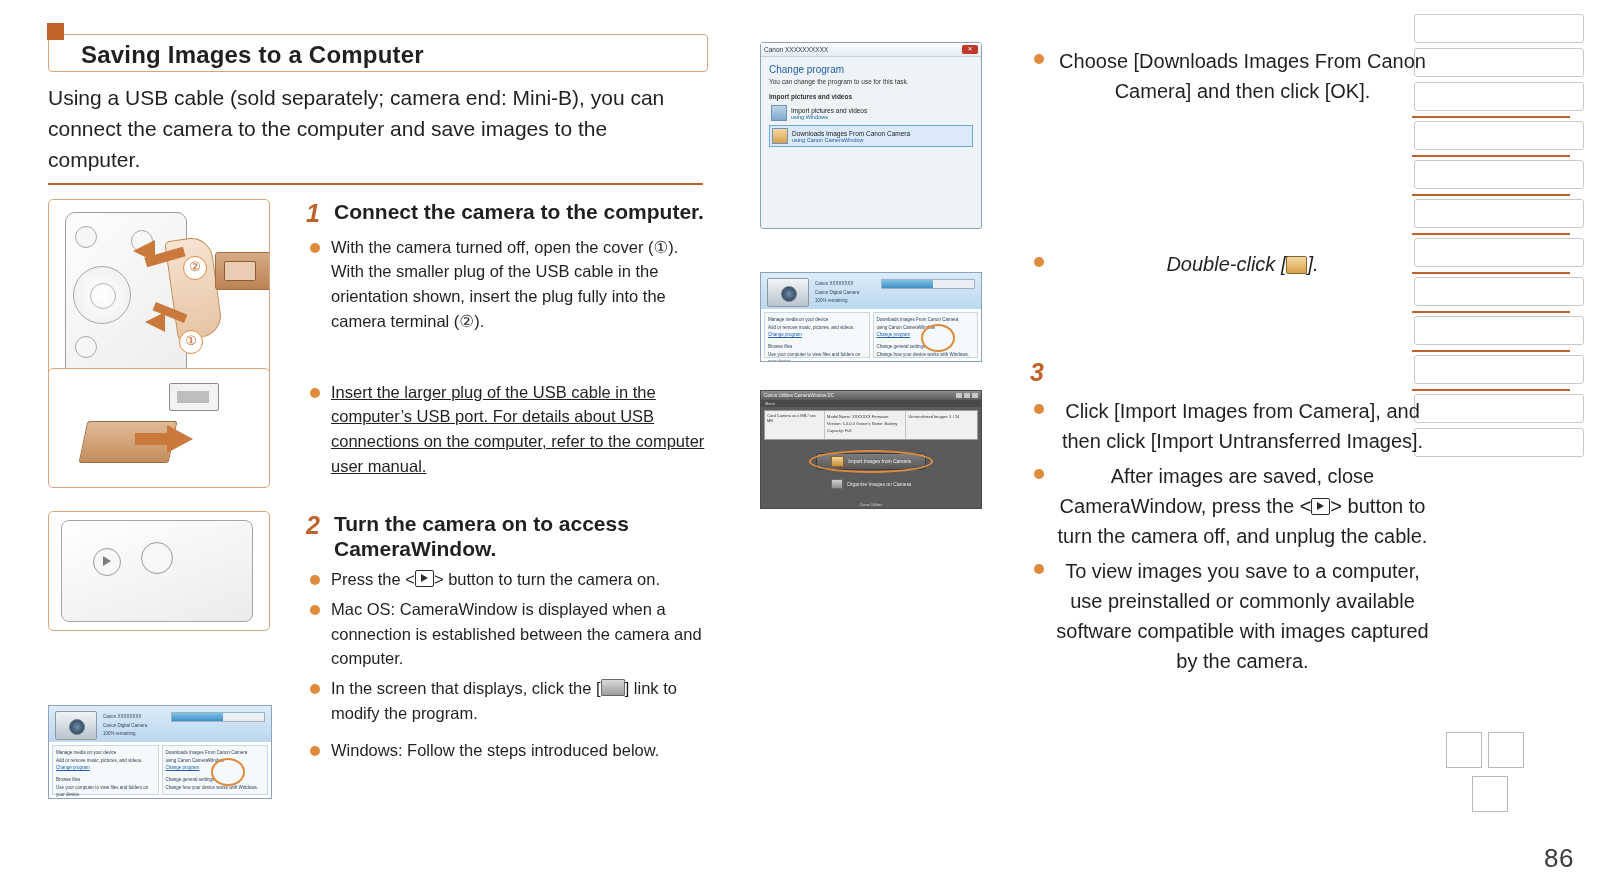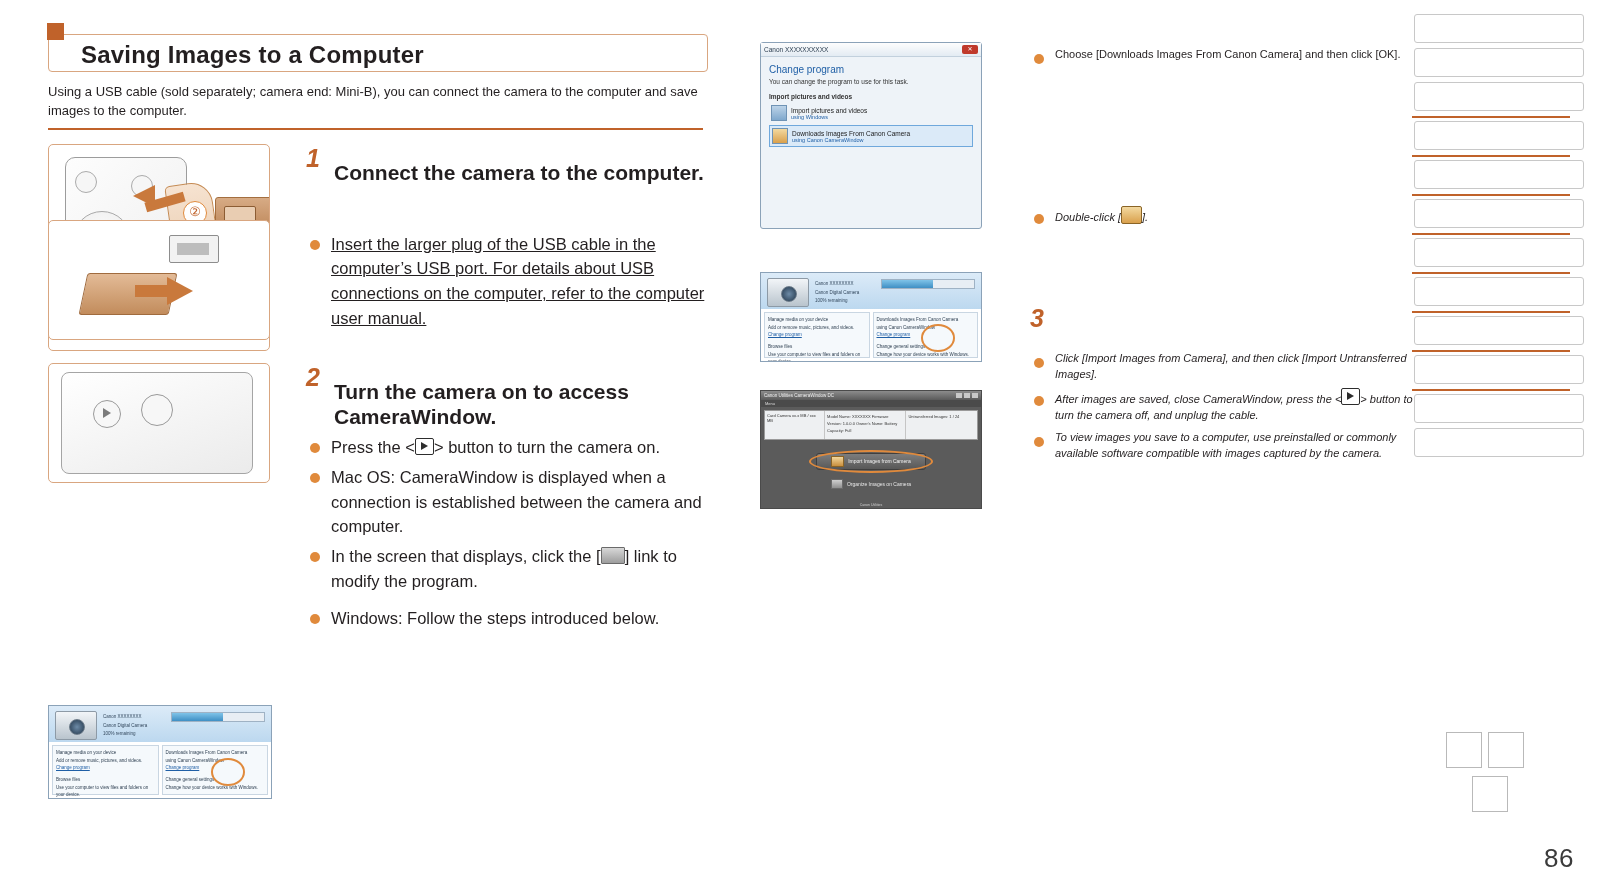--- a/index.html
+++ b/index.html
@@ -94,21 +94,21 @@
     position: absolute;
     left: 32px;
     top: 6px;
     font-size: 24px;
     font-weight: bold;
     color: #231f20;
     letter-spacing: 0.2px;
   }
   .intro {
     margin-top: 10px;
-    font-size: 13px;
+    font-size: 21px;
     line-height: 1.48;
     color: #231f20;
     padding-bottom: 8px;
     border-bottom: 2px solid #c0622a;
     width: 655px;
   }
 
   
   .step-row {
     position: relative;
@@ -139,21 +139,20 @@
     color: #c0622a;
     width: 28px;
     flex: none;
     line-height: 1.18;
   }
   .step-title {
     font-size: 21px;
     font-weight: bold;
     line-height: 1.2;
     color: #231f20;
-    margin-top: 16px;
   }
   .bullets { margin-top: 6px; }
   .bullet {
     position: relative;
     padding-left: 25px;
     font-size: 16.5px;
     line-height: 1.5;
     margin-bottom: 5px;
     color: #231f20;
   }
@@ -174,21 +173,21 @@
     left: 760px;
     top: 42px;
     width: 225px;
   }
   .right-col {
     position: absolute;
     left: 1030px;
     top: 46px;
     width: 400px;
   }
-  .right-col .bullet { font-size: 11px; }
+  .right-col .bullet { font-size: 20px; text-align: center; }
 
   
   .dlg {
     width: 220px;
     height: 185px;
     background: #eef3f8;
     border: 1px solid #8ba2b8;
     border-radius: 3px;
     font-size: 6.5px;
     color: #1a1a1a;
@@ -689,20 +688,23 @@
           <div class="big-arrow" style="left:96px; top:112px; border-top:10px solid transparent; border-bottom:10px solid transparent; border-right:20px solid #c9793c; border-left:none;"></div>
           <div class="callout" style="left:134px; top:56px;">②</div>
           <div class="callout" style="left:130px; top:130px;">①</div>
         </div>
       </div>
       <div class="step-body">
         <div class="step-head">
           <div class="step-num">1</div>
           <div class="step-title">Connect the camera to the computer.</div>
         </div>
+        <div class="bullets">
+          <div class="bullet">With the camera turned off, open the cover (①). With the smaller plug of the USB cable in the orientation shown, insert the plug fully into the camera terminal (②).</div>
+        </div>
       </div>
     </div>
 
     <div class="step-row" style="margin-top:34px;text-decoration:underline;">
       <div class="thumb">
         <div class="art art2">
           <div class="usb-big"></div>
           <div class="usb-port"></div>
           <div class="big-arrow-tail"></div>
           <div class="big-arrow"></div>
@@ -870,21 +872,21 @@
     <div class="bullet">Choose [Downloads Images From Canon Camera] and then click [OK].</div>
 
     <div class="bullet" style="margin-top:143px;font-style:italic;">
       Double-click [<span class="dbl-icon"></span>].
     </div>
 
     <div style="margin-top:79px;">
       <div class="step-head">
         <div class="step-num">3</div>
       </div>
-      <div class="bullets" style="margin-top:16px;font-style:italic;">
+      <div class="bullets" style="margin-top:8px;">
         <div class="bullet">Click [Import Images from Camera], and then click [Import Untransferred Images].</div>
         <div class="bullet">
           After images are saved, close CameraWindow, press the &lt;<span class="play-key"></span>&gt; button to turn the camera off, and unplug the cable.
         </div>
         <div class="bullet">To view images you save to a computer, use preinstalled or commonly available software compatible with images captured by the camera.</div>
       </div>
     </div>
   </div>
 
 </div>

